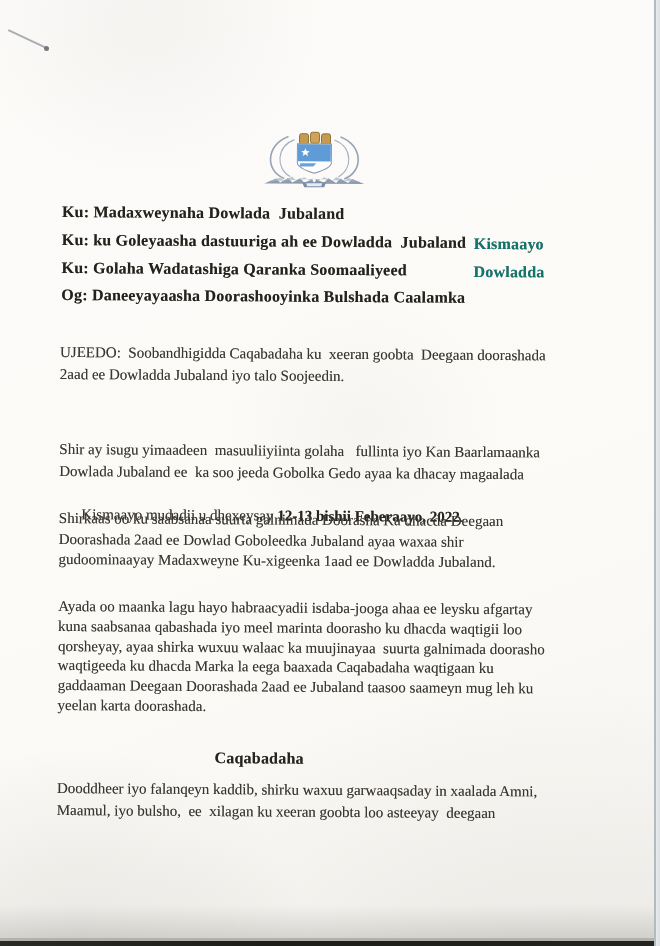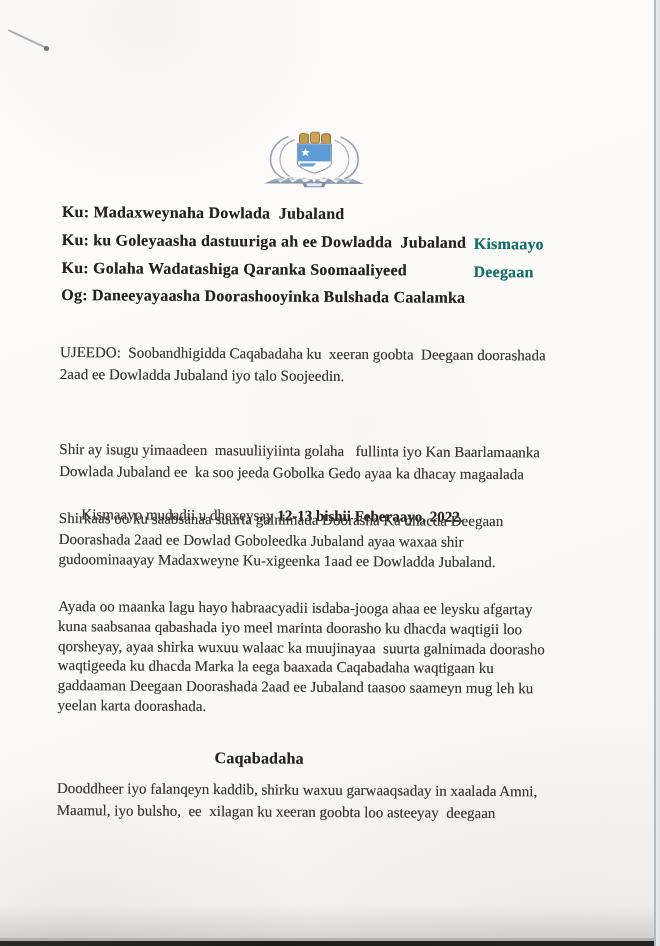--- a/index.html
+++ b/index.html
@@ -81,21 +81,21 @@
 
     <path d="M48 51.5 L72 51.5 L70 56.5 L50 56.5 Z" fill="#7b8da6"></path>
     <path d="M52 52.5 L68 52.5 L67 55.5 L53 55.5 Z" fill="#e9edf2"></path>
   </svg>
 
   <div class="lh-row" style="top:203px">Ku: Madaxweynaha Dowlada  Jubaland</div>
   <div class="lh-row" style="top:231px">Ku: ku Goleyaasha dastuuriga ah ee Dowladda  Jubaland</div>
   <div class="lh-row" style="top:259px">Ku: Golaha Wadatashiga Qaranka Soomaaliyeed</div>
   <div class="lh-row" style="top:286px">Og: Daneeyayaasha Doorashooyinka Bulshada Caalamka</div>
   <div class="lh-city" style="top:232px">Kismaayo</div>
-  <div class="lh-city" style="top:260px">Deegaan</div>
+  <div class="lh-city" style="top:260px">Dowladda</div>
 
   <div class="para subject">
       <div class="tline">UJEEDO:  Soobandhigidda Caqabadaha ku  xeeran goobta  Deegaan doorashada</div>
       <div class="tline">2aad ee Dowladda Jubaland iyo talo Soojeedin.</div>
     </div>
 
   <div class="para p1">
     <div>
         <div class="tline">Shir ay isugu yimaadeen  masuuliiyiinta golaha   fullinta iyo Kan Baarlamaanka</div>
         <div class="tline">Dowlada Jubaland ee  ka soo jeeda Gobolka Gedo ayaa ka dhacay magaalada</div>

